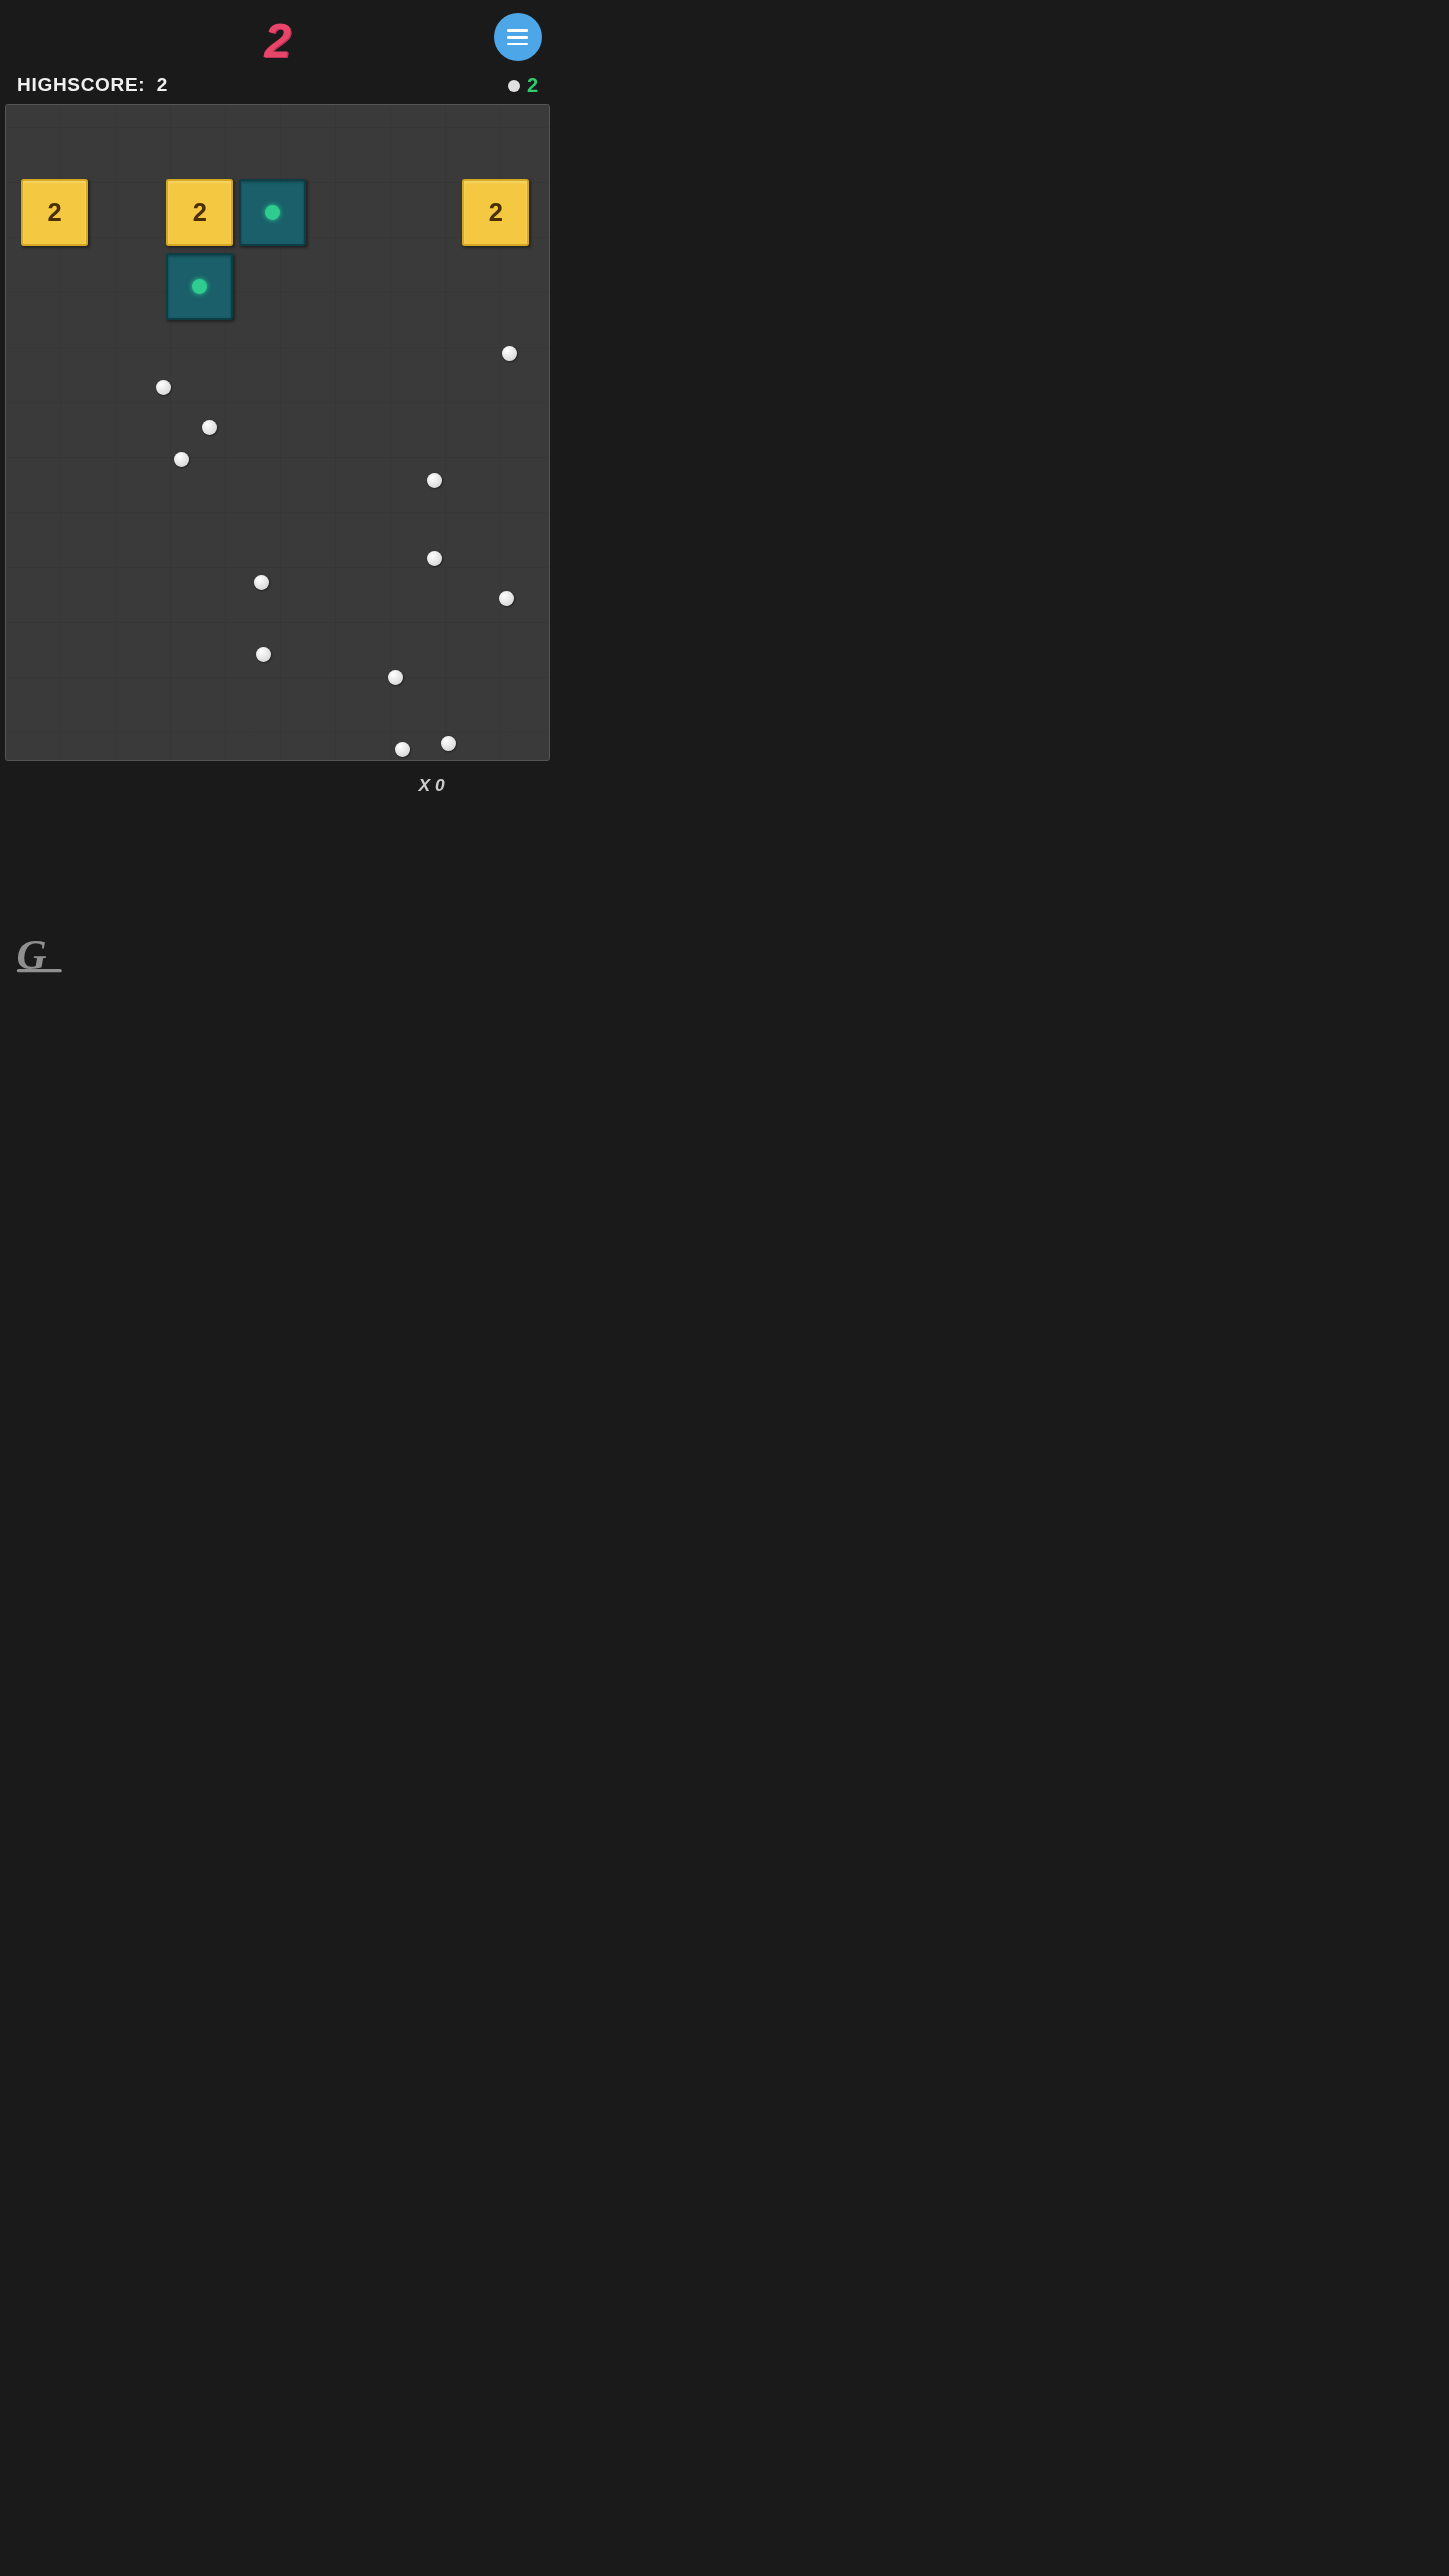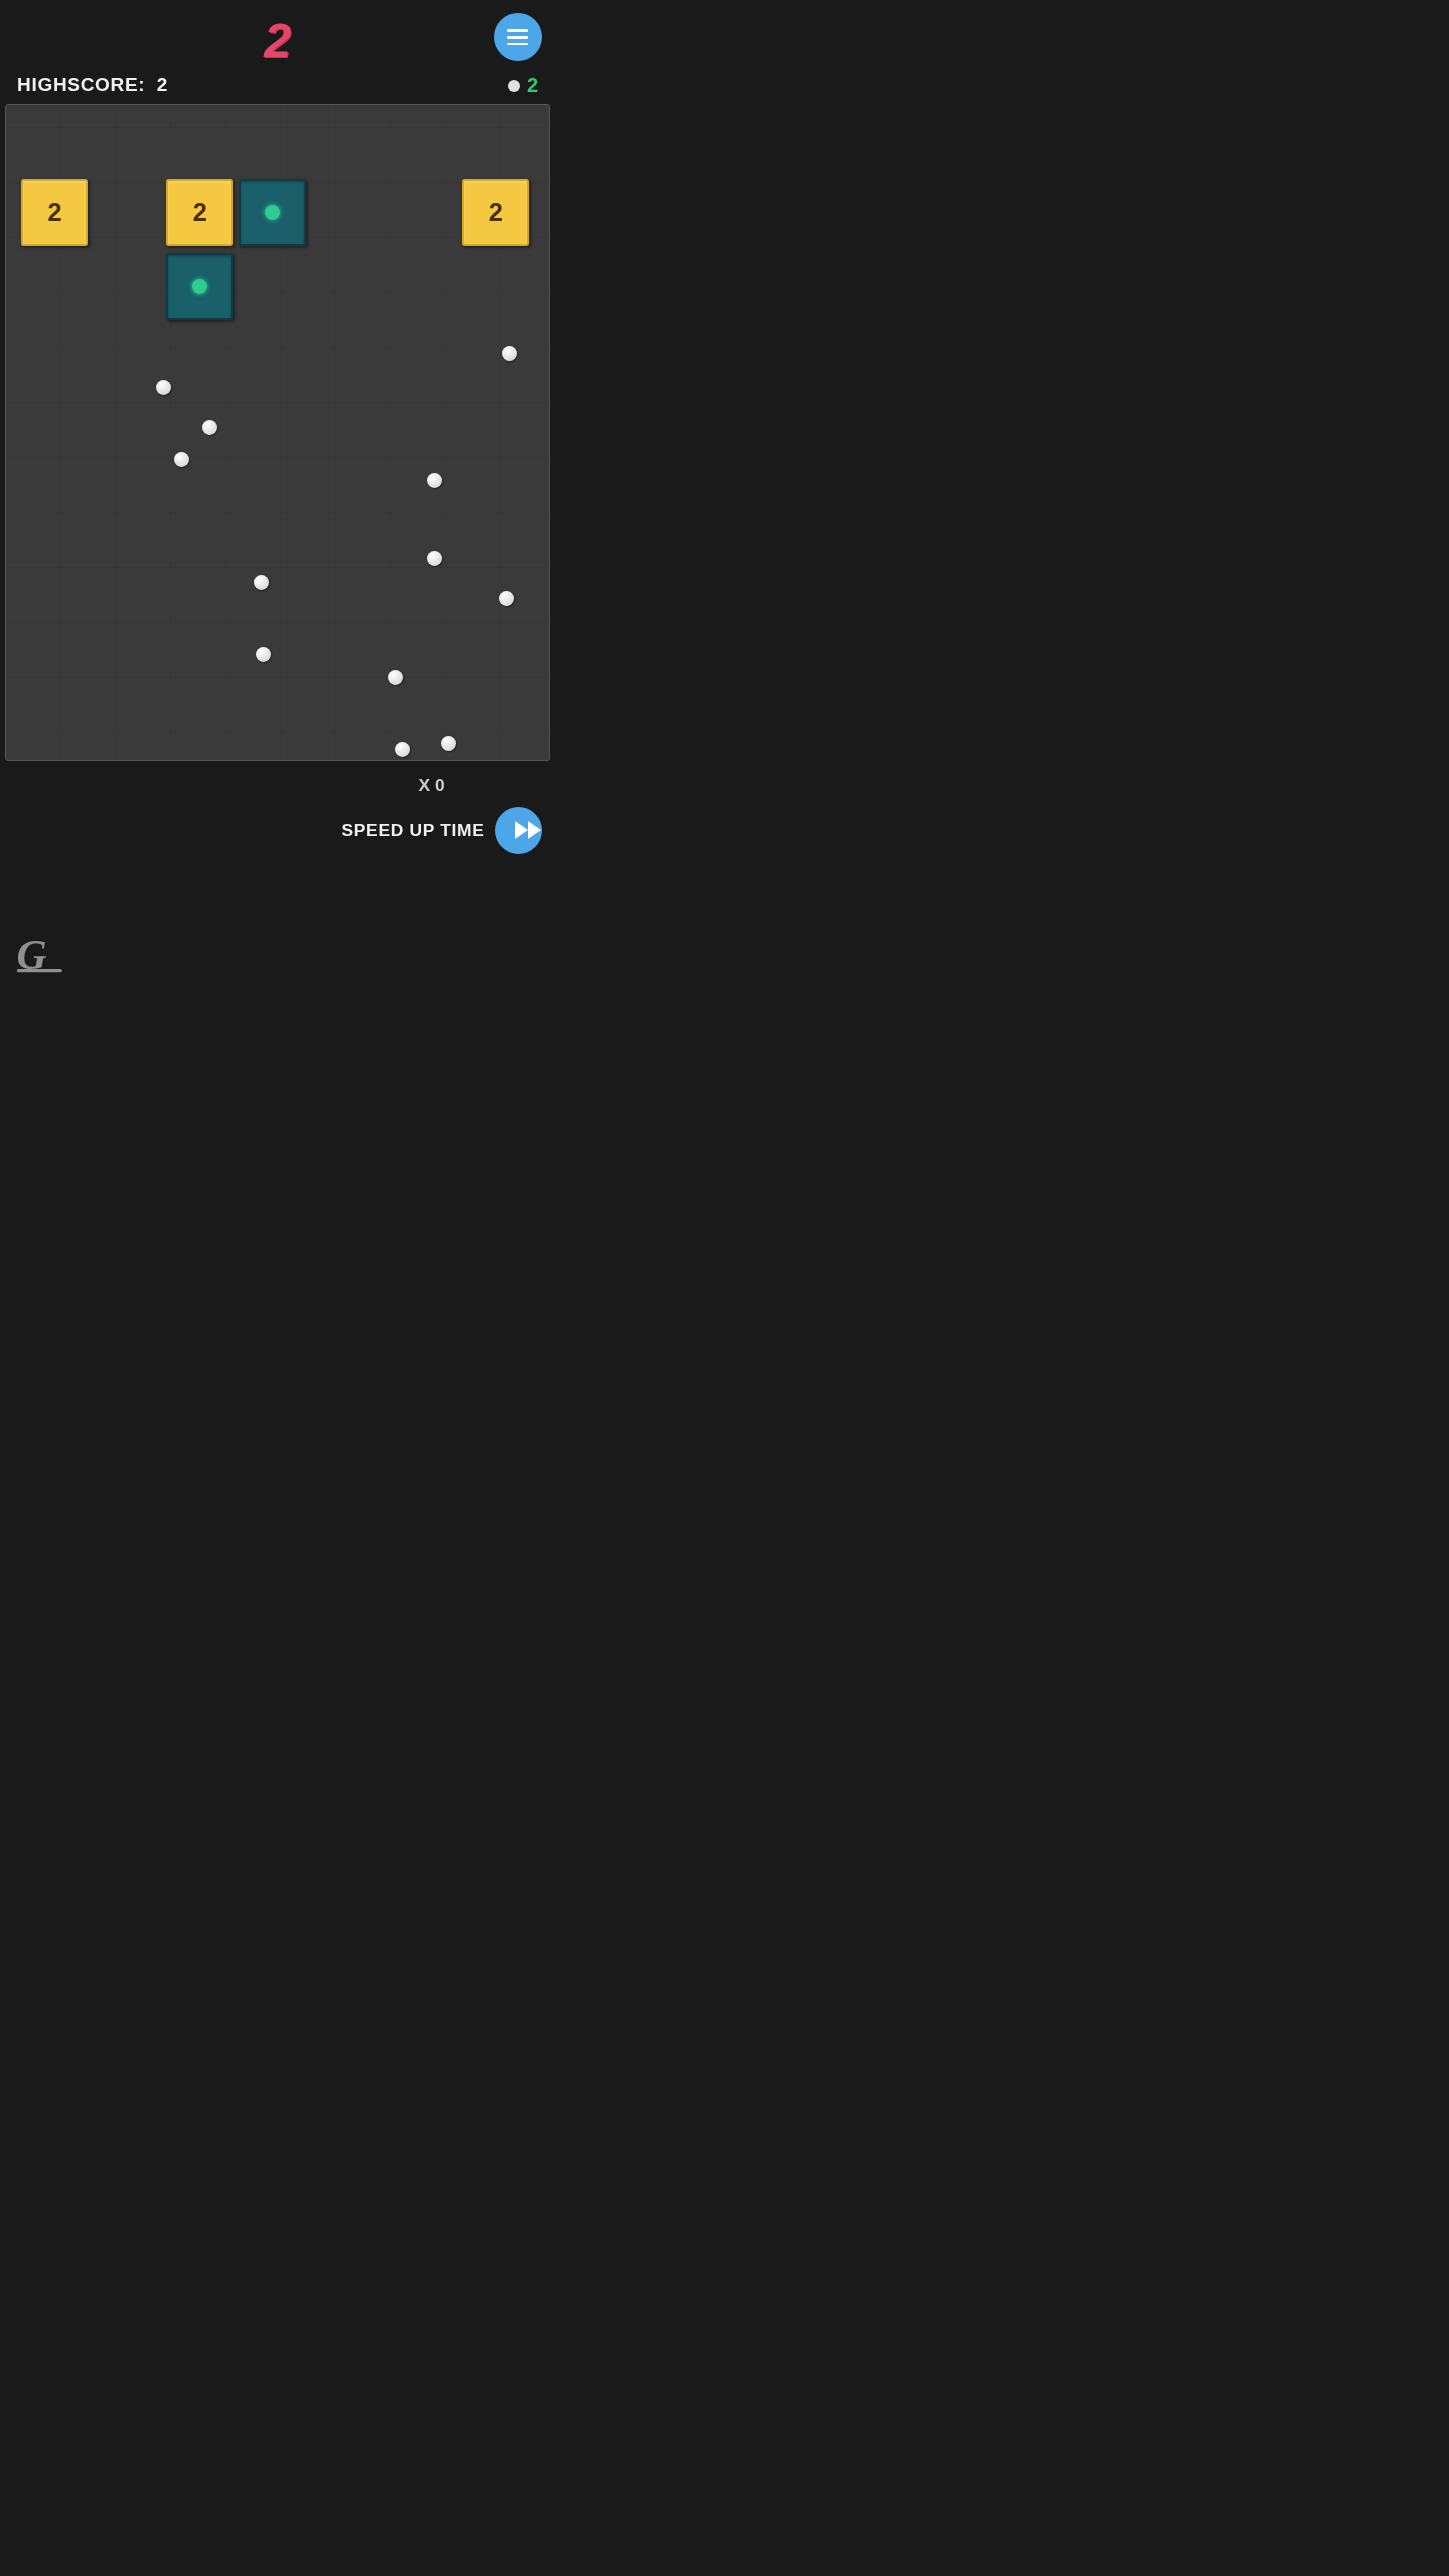--- a/index.html
+++ b/index.html
@@ -190,21 +190,22 @@
       padding: 6.7px 13.4px;
     }
 
     #x-counter {
       text-align: right;
       font-size: 17.4px;
       font-weight: 700;
       color: #cccccc;
       font-family: 'Arial Black', Arial, sans-serif;
       padding-right: 97px;
-      margin-bottom: 11px;
+      margin-bottom: 2px;
+      font-style: italic;
     }
 
     #speed-up-row {
       display: flex;
       align-items: center;
       justify-content: flex-end;
       gap: 10px;
     }
 
     #speed-up-label {
@@ -311,26 +312,20 @@
   <div class="white-ball" style="width:14.8px;height:14.8px;left:493px;top:486px;"></div>
   <div class="white-ball" style="width:14.8px;height:14.8px;left:250px;top:542px;"></div>
   <div class="white-ball" style="width:14.8px;height:14.8px;left:382px;top:565px;"></div>
   <div class="white-ball" style="width:14.8px;height:14.8px;left:435px;top:631px;"></div>
   <div class="white-ball" style="width:14.8px;height:14.8px;left:389px;top:637px;"></div>
 
 </div>
 
 <div id="bottom-area">
   <div id="x-counter">X 0</div>
-  <div id="speed-up-row">
-    <span id="speed-up-label">SPEED UP TIME</span>
-    <button id="speed-up-button">
-      <span class="ff-icon"></span>
-    </button>
-  </div>
 </div>
 
 <div id="logo">
   <svg width="54" height="47" viewBox="0 0 80 70">
     <text x="5" y="62" font-size="62" font-weight="900" font-style="italic" font-family="Georgia, serif" fill="#909090">G</text>
     <line x1="8" y1="65" x2="70" y2="65" stroke="#909090" stroke-width="5" stroke-linecap="round"></line>
   </svg>
 </div>
 
 

